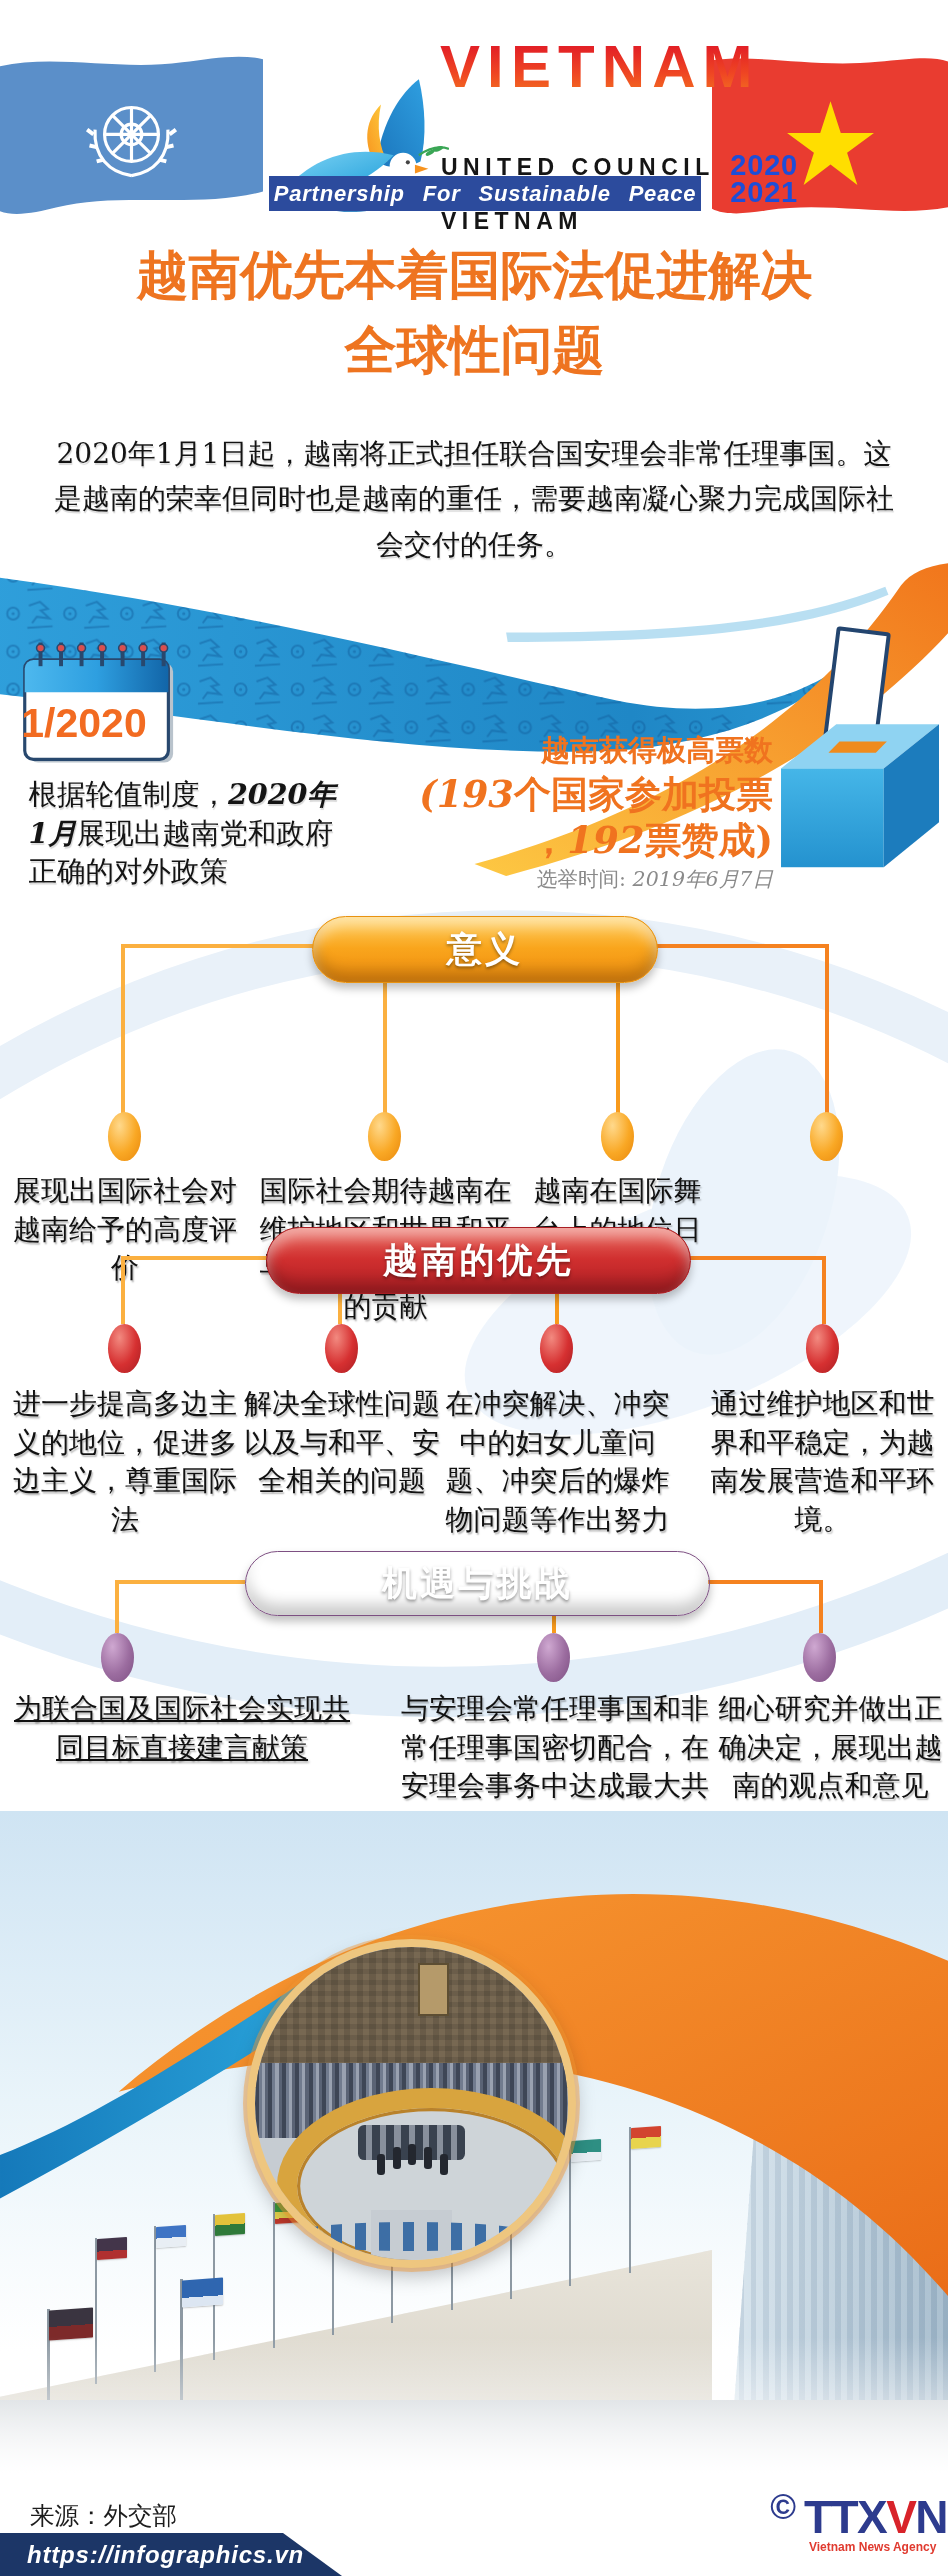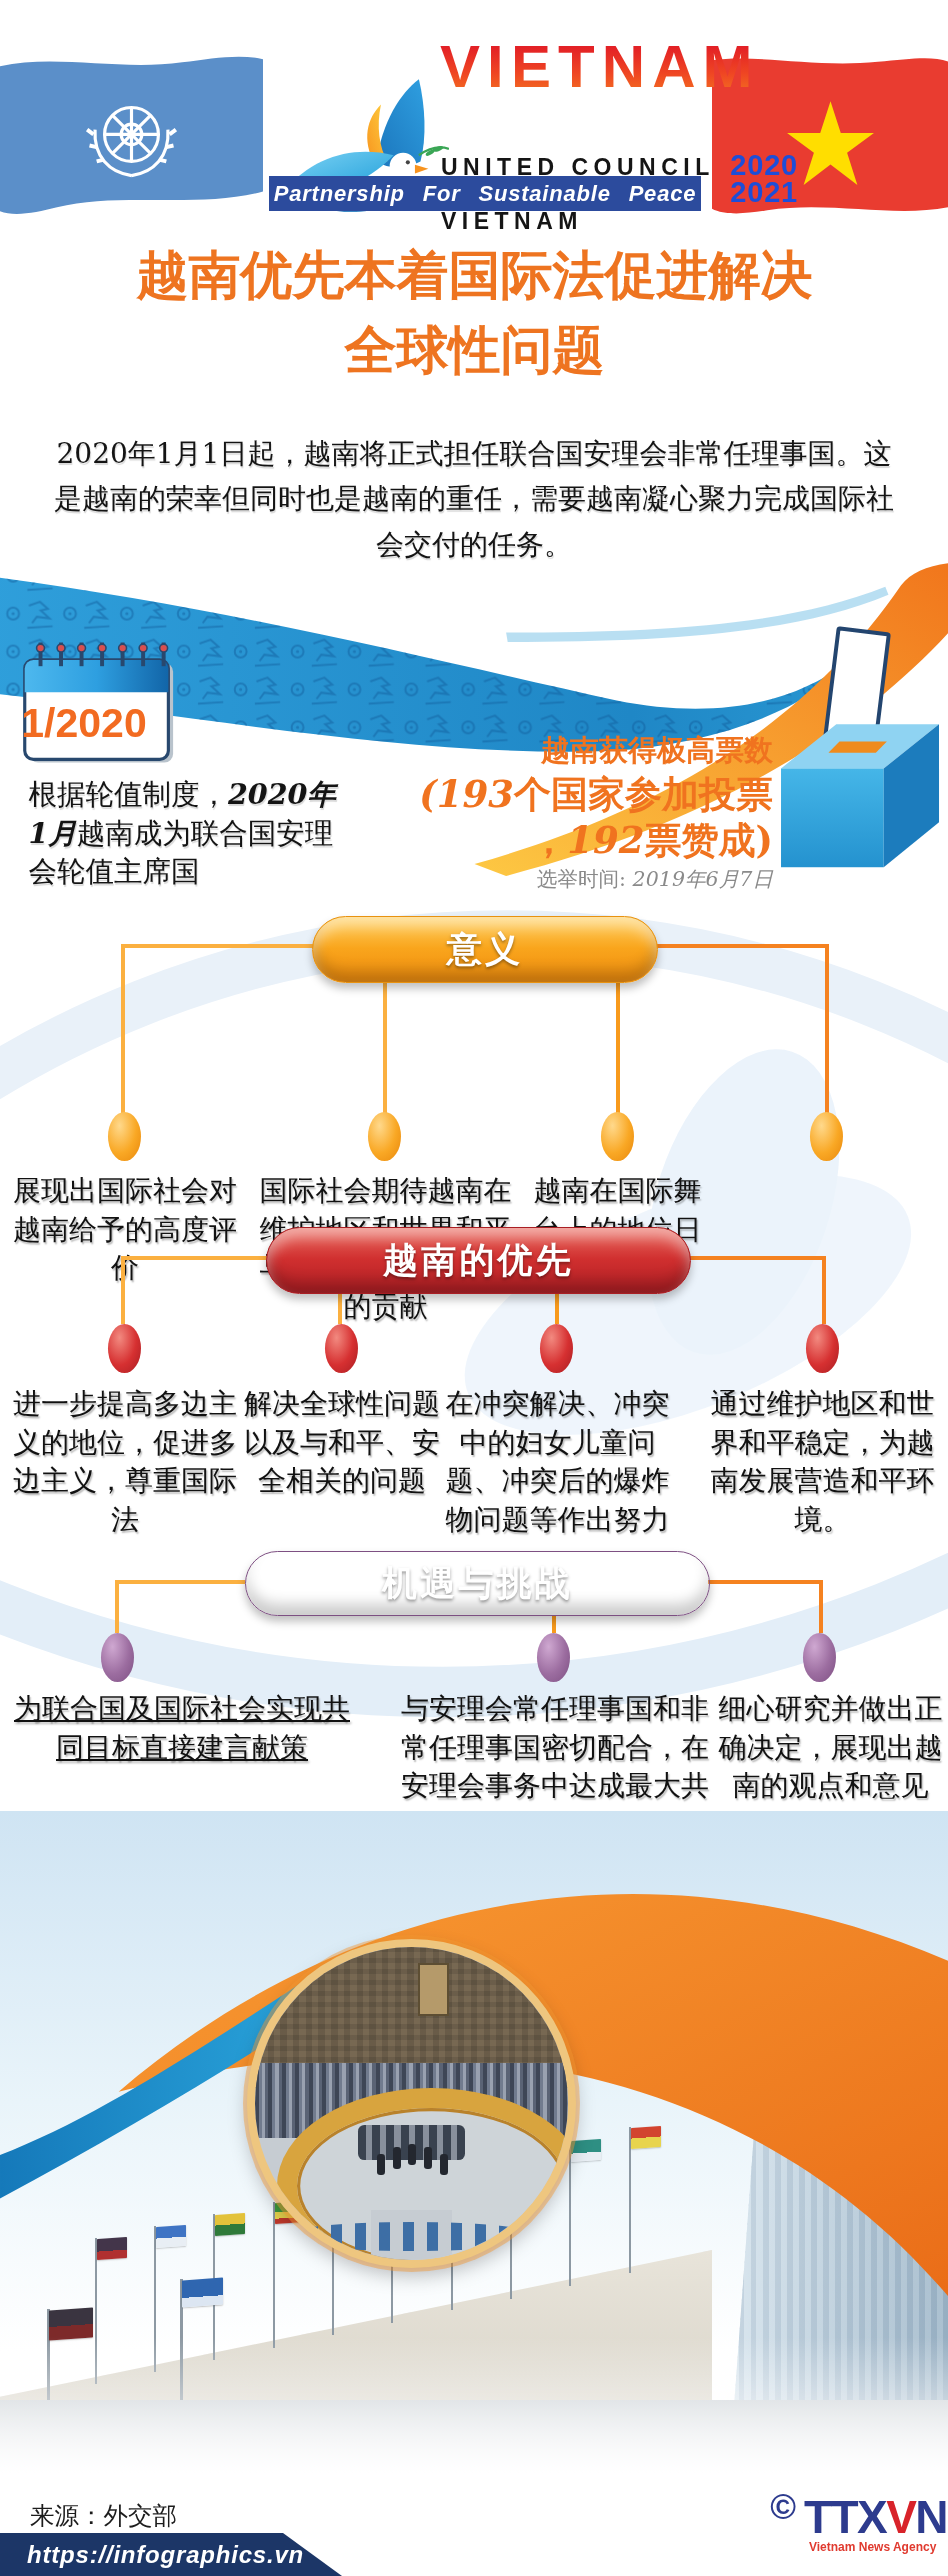--- a/index.html
+++ b/index.html
@@ -245,21 +245,21 @@
         <circle cx="104" cy="15" r="5"></circle>
           <circle cx="130" cy="15" r="5"></circle>
           <circle cx="156" cy="15" r="5"></circle>
         <circle cx="182" cy="15" r="5"></circle>
       </g>
     </g>
   </svg>
   <div class="abs cal-label" style="left:21.3px;top:700px;">1/2020</div>
 
   <div class="abs note" style="top:775px;">
-    <span>根据轮值制度，</span><b>2020年1月</b><span>越南成为联合国安理会轮值主席国</span>
+    <span>根据轮值制度，</span><b>2020年1月</b><span>展现出越南党和政府正确的对外政策</span>
   </div>
 
   <div class="abs vote" style="top:731px;">
     <div class="v-title">越南获得极高票数</div>
     <div class="v-big"><span class="it">(</span><span class="it">193</span><span>个国家参加投票</span></div>
     <div class="v-big"><span>，</span><span class="it">192</span><span>票赞成)</span></div>
     <div class="v-time"><span>选举时间: </span><span class="it">2019年6月7日</span></div>
   </div>
 
   <svg class="abs" style="left:0;top:870px;z-index:0;" width="949" height="988" viewBox="0 0 1200 1250">

